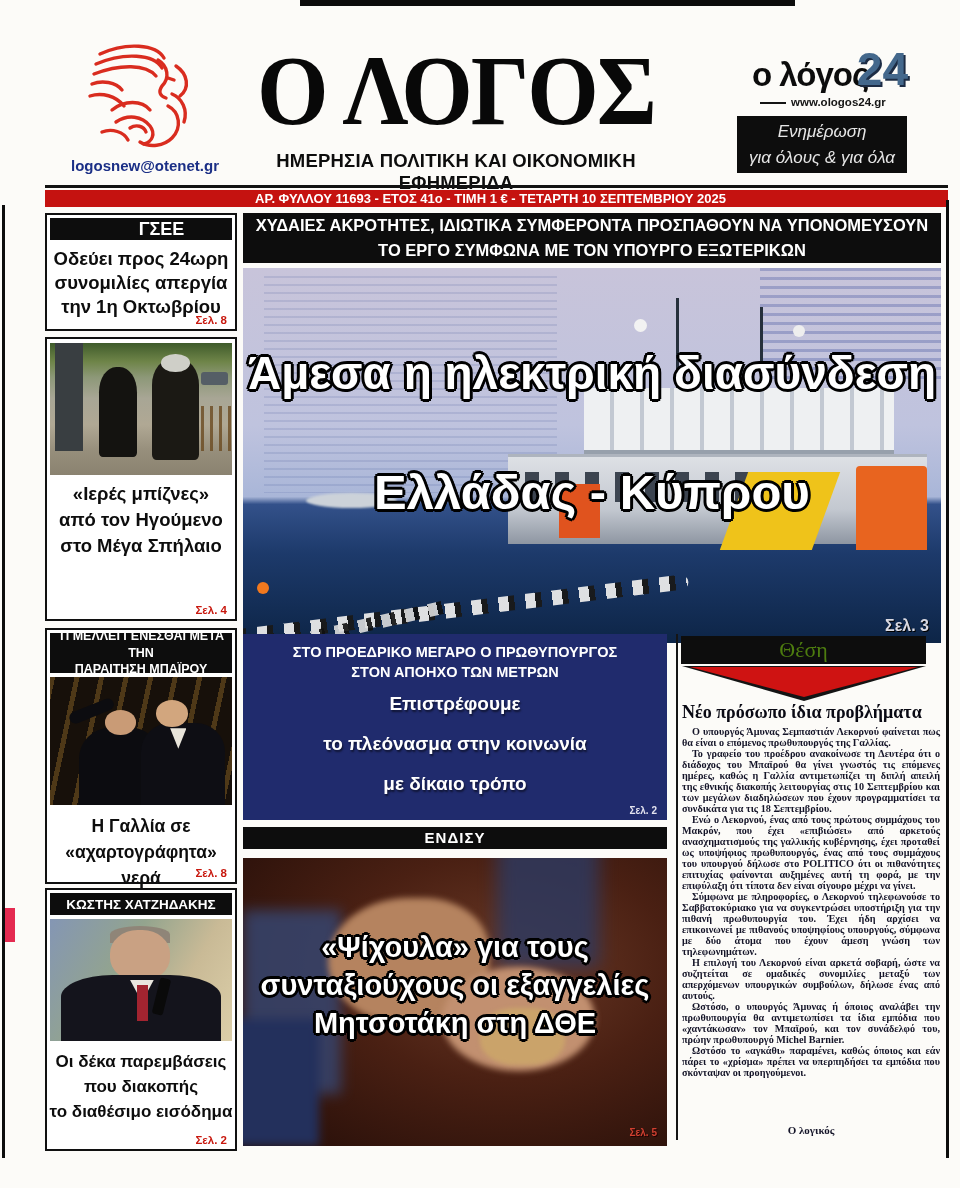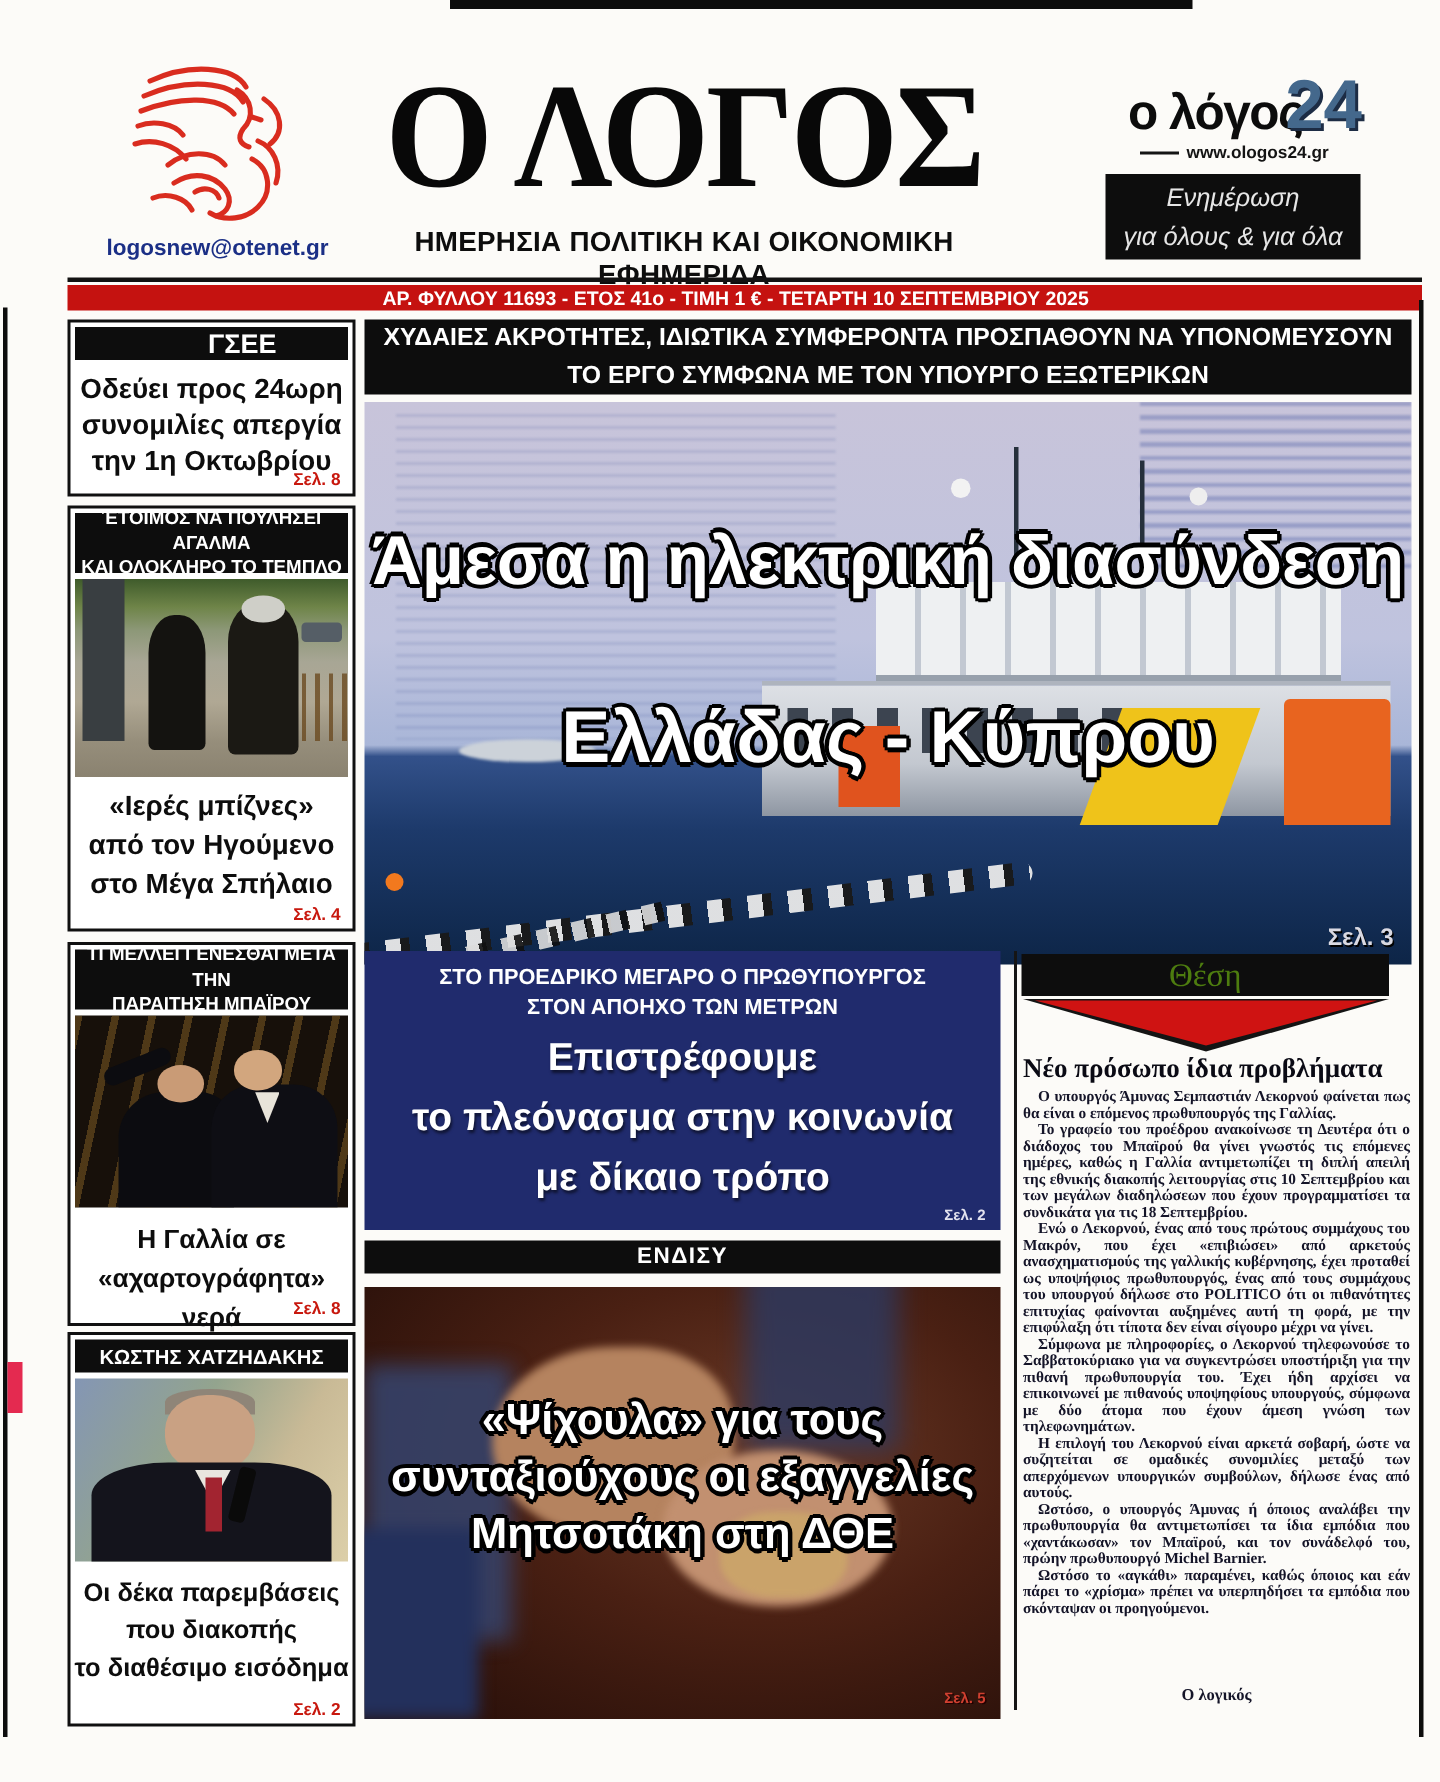--- a/index.html
+++ b/index.html
@@ -120,21 +120,21 @@
            font-size:46px; font-weight:bold; }
   .lead-h2 { position:absolute; left:0; top:196px; width:100%; text-align:center;
            font-size:49px; font-weight:bold; }
   .lead-ref { position:absolute; right:12px; bottom:8px; font-size:16px; font-weight:bold;
            color:#d9d9e2; text-shadow:1px 1px 0 #000; }
 
   .pm-box { left:243px; top:634px; width:424px; height:186px; background:#202b6d; color:#fff; }
   .pm-kicker { position:absolute; left:0; top:9px; width:100%; text-align:center;
            font-size:14.5px; font-weight:bold; line-height:1.35; }
   .pm-headline { position:absolute; left:0; top:50px; width:100%; text-align:center;
-           font-size:26px; font-weight:bold; line-height:40px; text-shadow:1px 2px 2px rgba(0,0,0,0.55); }
+           font-size:19px; font-weight:bold; line-height:40px; text-shadow:1px 2px 2px rgba(0,0,0,0.55); }
   .pm-ref { position:absolute; right:10px; bottom:4px; font-size:10px; font-weight:bold; color:#e3e3ef; }
 
   .section-bar { left:243px; top:827px; width:424px; height:22px; background:#0d0d0d; color:#fff;
            font-size:15px; font-weight:bold; letter-spacing:1px; text-align:center; line-height:22px; }
 
   .pension-photo { left:243px; top:858px; width:424px; height:288px; overflow:hidden;
            background:radial-gradient(ellipse at 62% 38%,#6b3a26 0%,#4a2013 45%,#230d08 100%); }
   .hn-blue1 { position:absolute; left:0; top:18%; width:23%; height:64%; background:#36456f; filter:blur(7px); opacity:.85; }
   .hn-blue2 { position:absolute; right:16%; top:-6%; width:24%; height:44%; background:#2c3a63; filter:blur(9px); opacity:.8; }
   .hn-hand1 { position:absolute; left:20%; top:14%; width:38%; height:44%; background:#b5835f;
@@ -212,22 +212,20 @@
 
   <div class="abs side-box" style="top:213px; height:118px;">
     <div class="side-kicker" style="height:22px; font-size:18px;padding-left:41px;">ΓΣΕΕ</div>
     <div class="side-headline pre" style="margin-top:7px; font-size:18.5px; line-height:24px;">Οδεύει προς 24ωρη
 συνομιλίες απεργία
 την 1η Οκτωβρίου</div>
     <div class="side-pageref">Σελ. 8</div>
   </div>
 
   <div class="abs side-box" style="top:337px; height:284px;">
-    <div class="side-kicker pre" style="height:40px; font-size:12.5px; line-height:1.35;">ΈΤΟΙΜΟΣ ΝΑ ΠΟΥΛΗΣΕΙ ΑΓΑΛΜΑ
-ΚΑΙ ΟΛΟΚΛΗΡΟ ΤΟ ΤΕΜΠΛΟ</div>
     <div class="side-photo photo-street" style="height:132px;">
       <div class="st-pillar"></div>
       <div class="st-rail"></div>
       <div class="st-car"></div>
       <div class="st-fig1"></div>
       <div class="st-fig2">
           <div class="st-hair"></div>
         </div>
     </div>
     <div class="side-headline pre" style="margin-top:6px; font-size:18.5px; line-height:26px;">«Ιερές μπίζνες»

